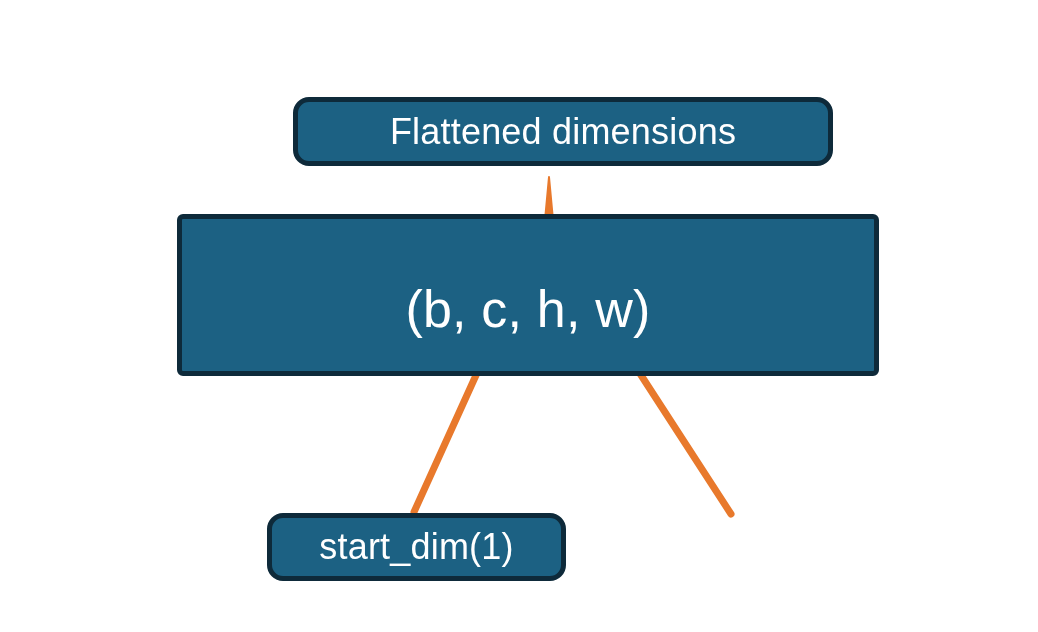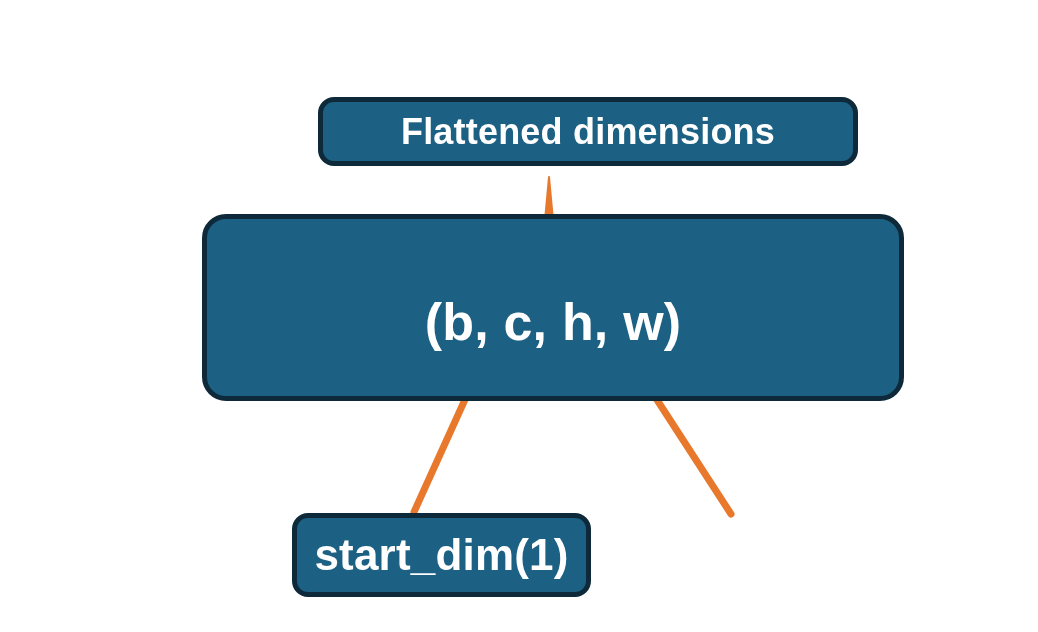--- a/index.html
+++ b/index.html
@@ -20,52 +20,51 @@
   .node-box {
     position: absolute;
     box-sizing: border-box;
     background: #1C6183;
     border: 5px solid #0E2A3A;
     border-radius: 16px;
     display: flex;
     align-items: center;
     justify-content: center;
     color: #ffffff;
-    font-weight: 700;
+    font-weight: 400;
     letter-spacing: 0.2px;
     line-height: 1;
     white-space: nowrap;
     user-select: none;
-    margin-left: 25px;
   }
   #box-flattened {
     left: 293px;
     top: 97px;
     width: 540px;
     height: 69px;
     font-size: 36px;
   }
   #box-shape {
     left: 177px;
     top: 214px;
     width: 702px;
-    height: 187px;
-    border-radius: 24px;
+    height: 162px;
+    border-radius: 6px;
     font-size: 52px;
   }
   #box-shape .shape-label {
     position: relative;
     top: 14px;
   }
   #box-start-dim {
     left: 267px;
     top: 513px;
     width: 299px;
-    height: 84px;
-    font-size: 44px;
+    height: 68px;
+    font-size: 36px;
   }
   #box-end-dim {
     left: 580px;
     top: 513px;
     width: 300px;
     height: 68px;
     font-size: 36px;
   }
   #overlay {
     position: absolute;

